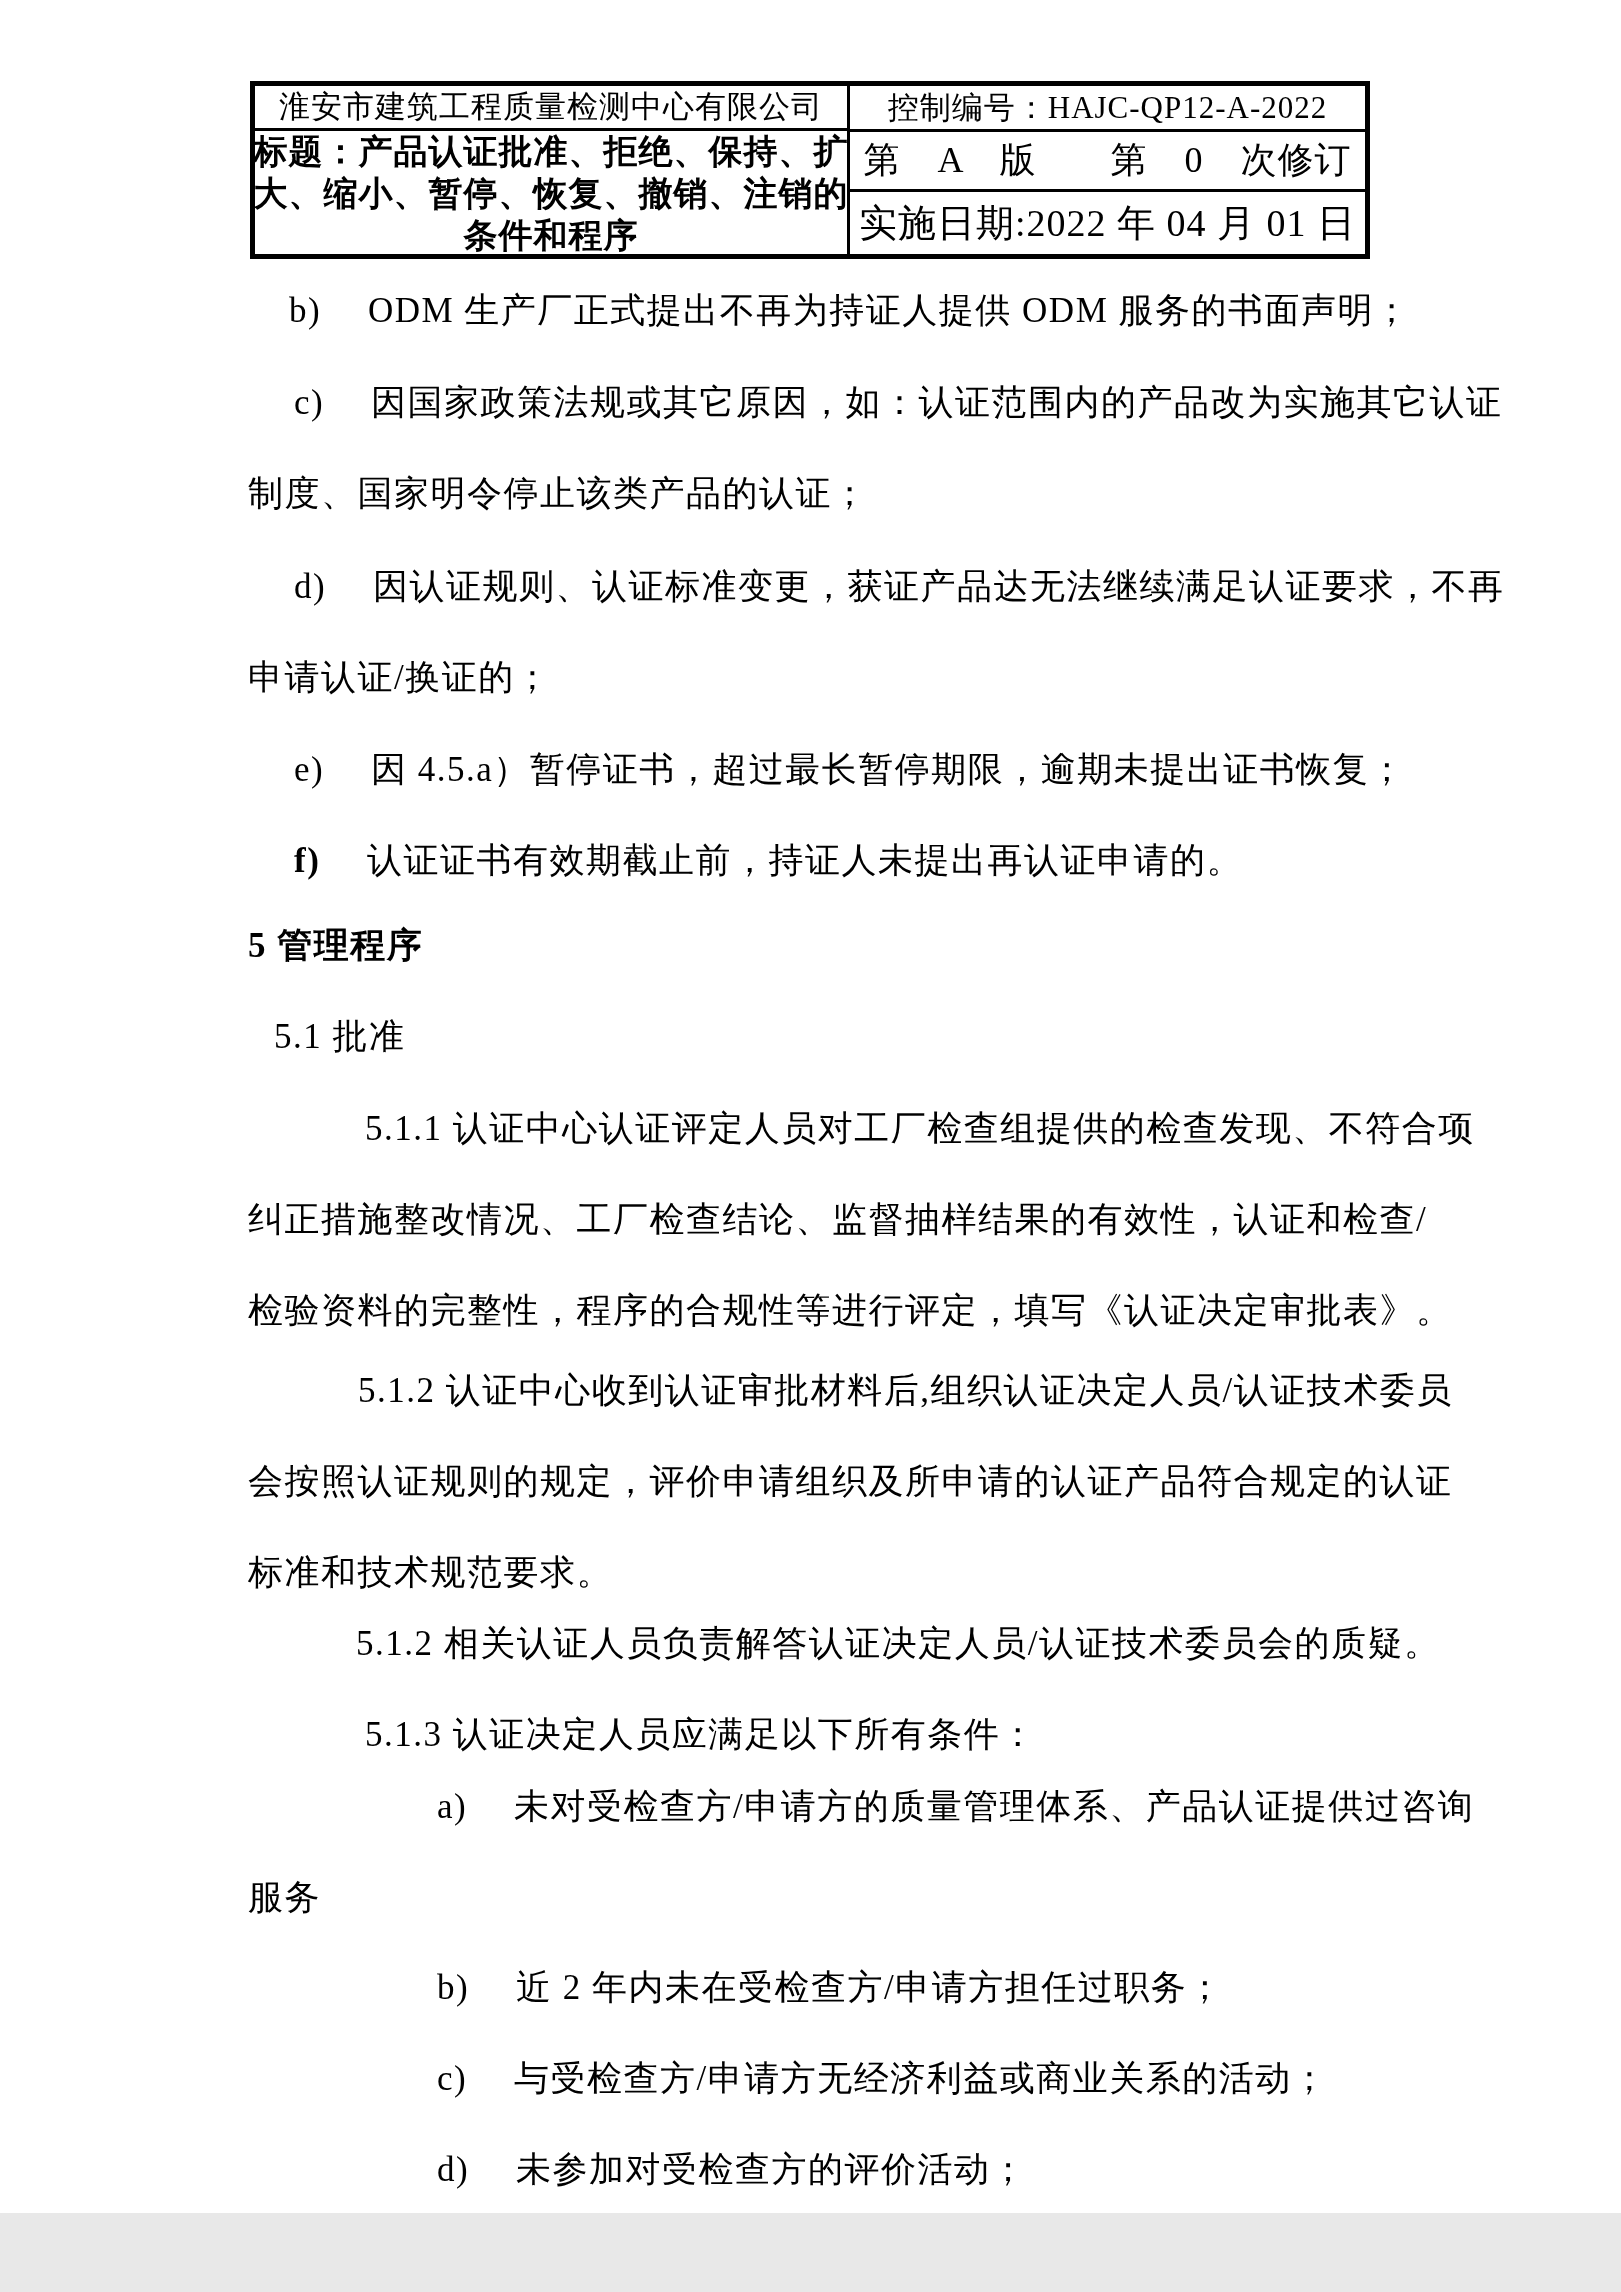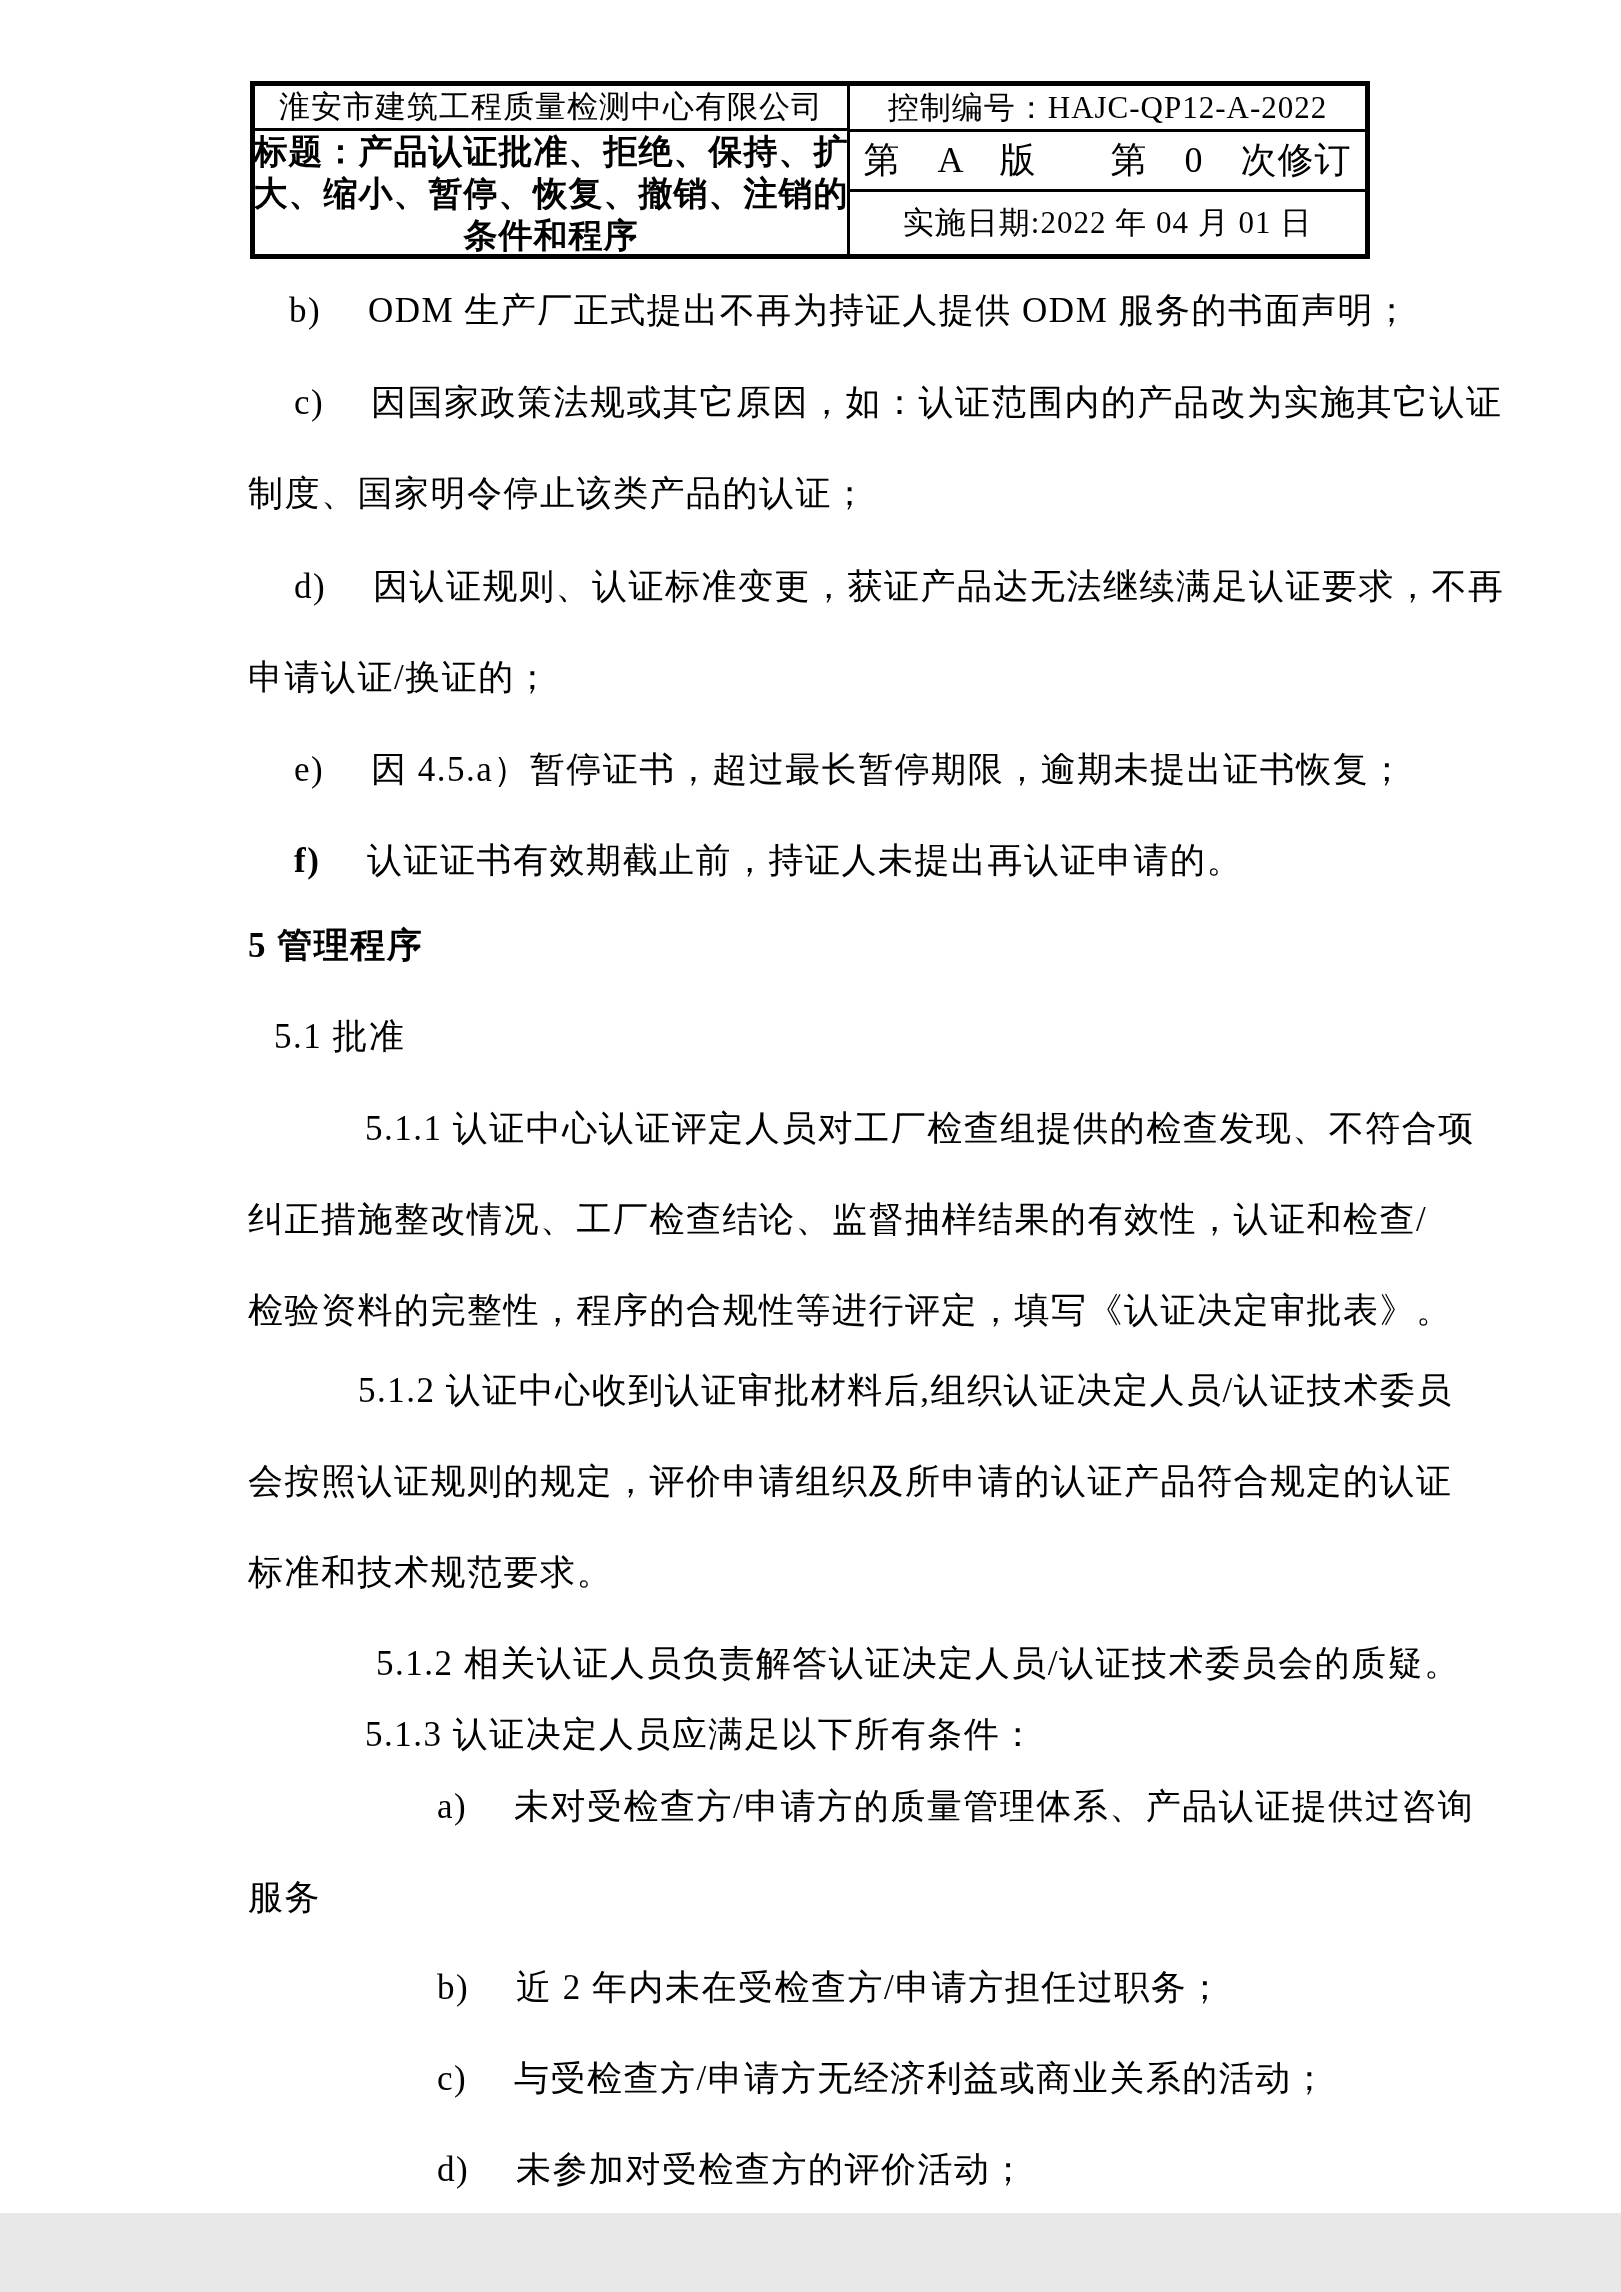--- a/index.html
+++ b/index.html
@@ -34,21 +34,21 @@
   }
   .cell-company { height:46px; border-bottom:3.9px solid #000; font-size:31px; }
   .cell-title {
     flex:1; flex-direction:column;
     font-size:34px; font-weight:bold;
     line-height:42px; text-align:right;
     letter-spacing:1px;
   }
   .cell-control { height:46px; border-bottom:3.9px solid #000; font-size:31px; }
   .cell-version { height:60px; border-bottom:3.9px solid #000; font-size:36px; }
-  .cell-date { flex:1; font-size:31px; }
+  .cell-date { flex:1; font-size:38px; }
   
   .bline {
     position:absolute;
     font-size:35px;
     line-height:43px;
     letter-spacing:1.5px;
     white-space:nowrap;
   }
   .bold { font-weight:bold; }
   .page-number {
@@ -86,21 +86,21 @@
   <div class="bline" style="left:294px; top:748px;">e)　 因 4.5.a）暂停证书，超过最长暂停期限，逾期未提出证书恢复；</div>
   <div class="bline" style="left:294px; top:839px;"><span class="bold">f)</span><span>　 认证证书有效期截止前，持证人未提出再认证申请的。</span></div>
   <div class="bline bold" style="left:248px; top:924px;">5 管理程序</div>
   <div class="bline" style="left:274px; top:1015px;">5.1 批准</div>
   <div class="bline" style="left:365px; top:1107px;">5.1.1 认证中心认证评定人员对工厂检查组提供的检查发现、不符合项</div>
   <div class="bline" style="left:248px; top:1198px;">纠正措施整改情况、工厂检查结论、监督抽样结果的有效性，认证和检查/</div>
   <div class="bline" style="left:248px; top:1289px;">检验资料的完整性，程序的合规性等进行评定，填写《认证决定审批表》。</div>
   <div class="bline" style="left:358px; top:1369px;">5.1.2 认证中心收到认证审批材料后,组织认证决定人员/认证技术委员</div>
   <div class="bline" style="left:248px; top:1460px;">会按照认证规则的规定，评价申请组织及所申请的认证产品符合规定的认证</div>
   <div class="bline" style="left:248px; top:1551px;">标准和技术规范要求。</div>
-  <div class="bline" style="left:376px; top:1622px;margin-top:20px;">5.1.2 相关认证人员负责解答认证决定人员/认证技术委员会的质疑。</div>
+  <div class="bline" style="left:356px; top:1622px;">5.1.2 相关认证人员负责解答认证决定人员/认证技术委员会的质疑。</div>
   <div class="bline" style="left:365px; top:1713px;">5.1.3 认证决定人员应满足以下所有条件：</div>
   <div class="bline" style="left:437px; top:1785px;">a)　 未对受检查方/申请方的质量管理体系、产品认证提供过咨询</div>
   <div class="bline" style="left:248px; top:1876px;">服务</div>
   <div class="bline" style="left:437px; top:1966px;">b)　 近 2 年内未在受检查方/申请方担任过职务；</div>
   <div class="bline" style="left:437px; top:2057px;">c)　 与受检查方/申请方无经济利益或商业关系的活动；</div>
   <div class="bline" style="left:437px; top:2148px;">d)　 未参加对受检查方的评价活动；</div>
 
   <div class="page-number">7</div>
 
 </div>

